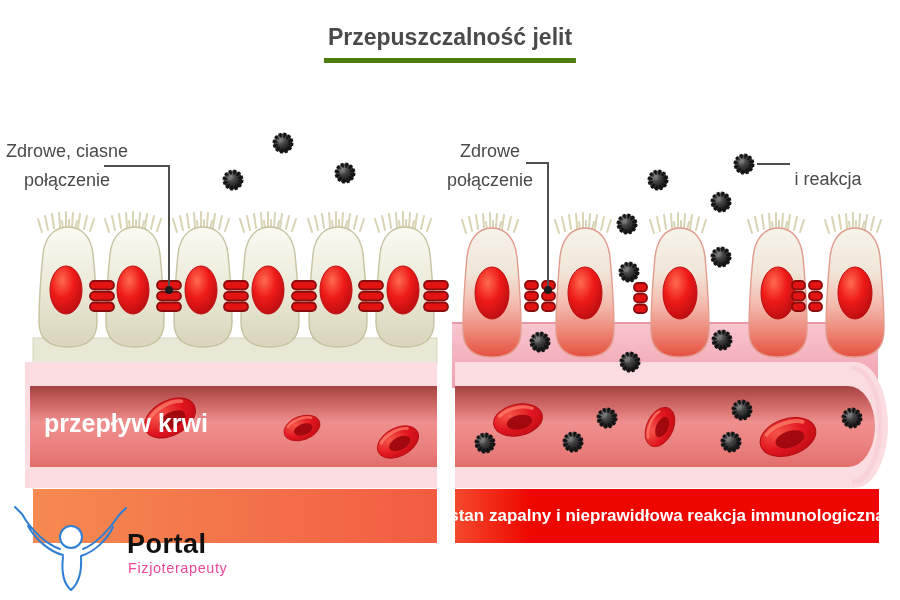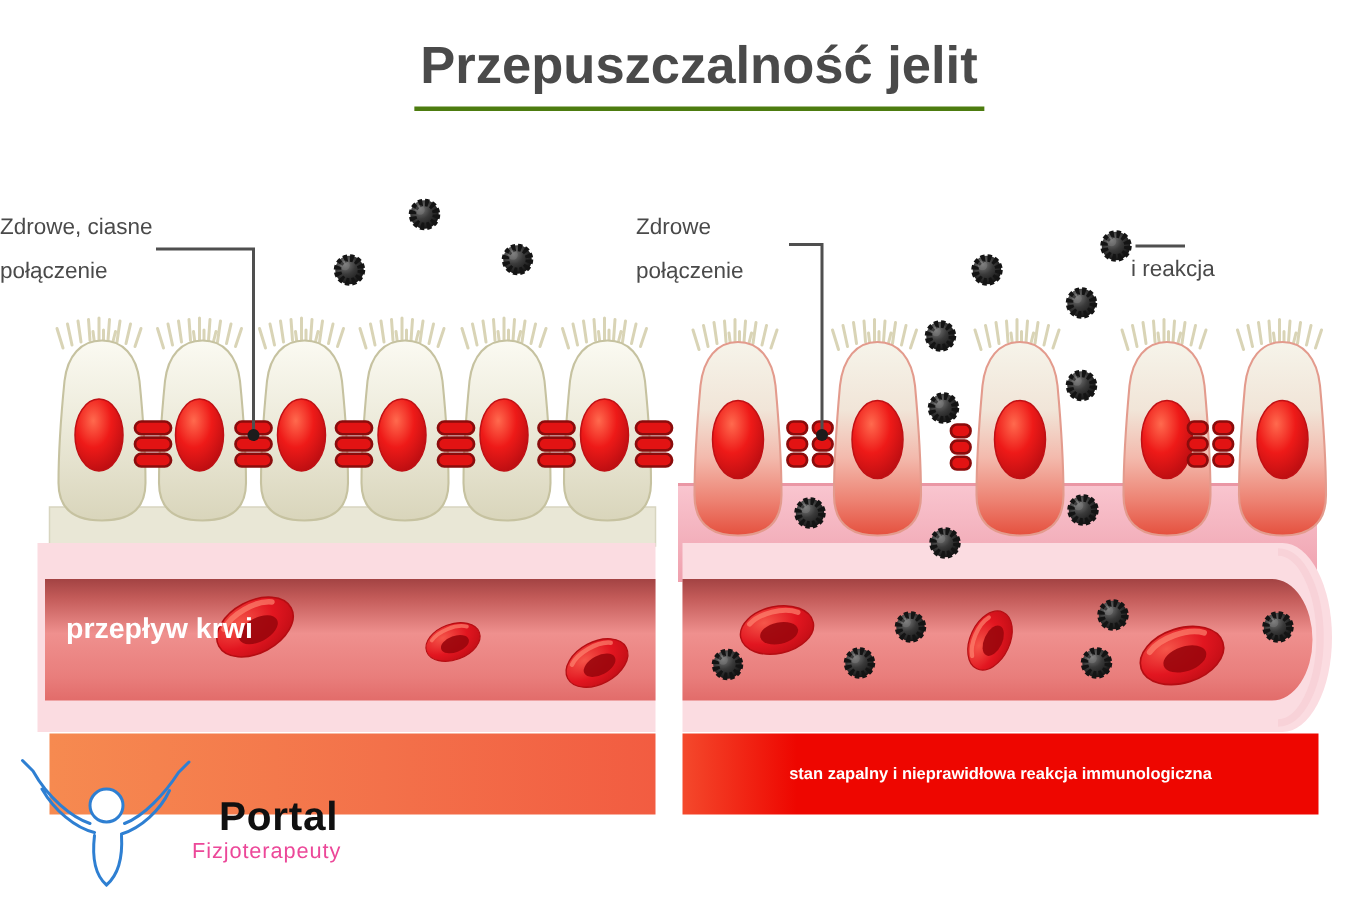--- a/index.html
+++ b/index.html
@@ -5,30 +5,30 @@
   html,body{margin:0;padding:0;background:#fff;}
   #stage{position:relative;width:900px;height:600px;background:#fff;overflow:hidden;
          font-family:"Liberation Sans", sans-serif;}
   #artwork{position:absolute;left:0;top:0;width:900px;height:600px;z-index:1;}
   .bgband{position:absolute;z-index:0;}
   #orange-band{left:33px;top:489px;width:404px;height:54px;
                background:linear-gradient(90deg,#f68a50 0%,#f3714a 55%,#f25c41 100%);}
   #inflammation-banner{left:455px;top:489px;width:424px;height:54px;
                background:linear-gradient(90deg,#f4492c 0%,#ee0600 18%,#ee0600 100%);
                display:flex;align-items:center;justify-content:center;z-index:2;}
-  #inflammation-banner span{color:#fff;font-weight:bold;font-size:11px;white-space:nowrap;}
+  #inflammation-banner span{color:#fff;font-weight:bold;font-size:17px;white-space:nowrap;}
   .txt{position:absolute;z-index:3;color:#4a4a4a;}
-  #page-title{left:50%;top:24px;transform:translateX(-50%);font-size:35px;font-weight:bold;
-              white-space:nowrap;border-bottom:3px solid #4d7c0f;padding:0 4px 7px 4px;margin-left:16px;}
-  .callout{font-size:15px;line-height:29px;}
+  #page-title{left:50%;top:24px;transform:translateX(-50%);font-size:23px;font-weight:bold;
+              white-space:nowrap;border-bottom:5px solid #4d7c0f;padding:0 4px 7px 4px;}
+  .callout{font-size:18px;line-height:29px;text-align:center;}
   #label-healthy{left:0;top:137px;width:134px;}
   #label-defective{left:424px;top:137px;width:132px;}
   #label-microbes{left:754px;top:136px;width:148px;}
-  #blood-flow-label{left:44px;top:409px;color:#fff;font-weight:bold;font-size:19px;text-align:right;}
-  #logo-title{left:127px;top:529px;font-size:27px;font-weight:bold;color:#101010;letter-spacing:.5px;margin-left:19px;}
+  #blood-flow-label{left:44px;top:409px;color:#fff;font-weight:bold;font-size:25px;text-align:right;}
+  #logo-title{left:127px;top:529px;font-size:27px;font-weight:bold;color:#101010;letter-spacing:.5px;}
   #logo-subtitle{left:128px;top:560px;font-size:14.5px;color:#ec4899;letter-spacing:.6px;}
 </style>
 </head>
 <body>
 
 <div id="stage">
 
   <div id="orange-band" class="bgband"></div>
 
   <svg id="artwork" viewBox="0 0 900 600" xmlns="http://www.w3.org/2000/svg">

